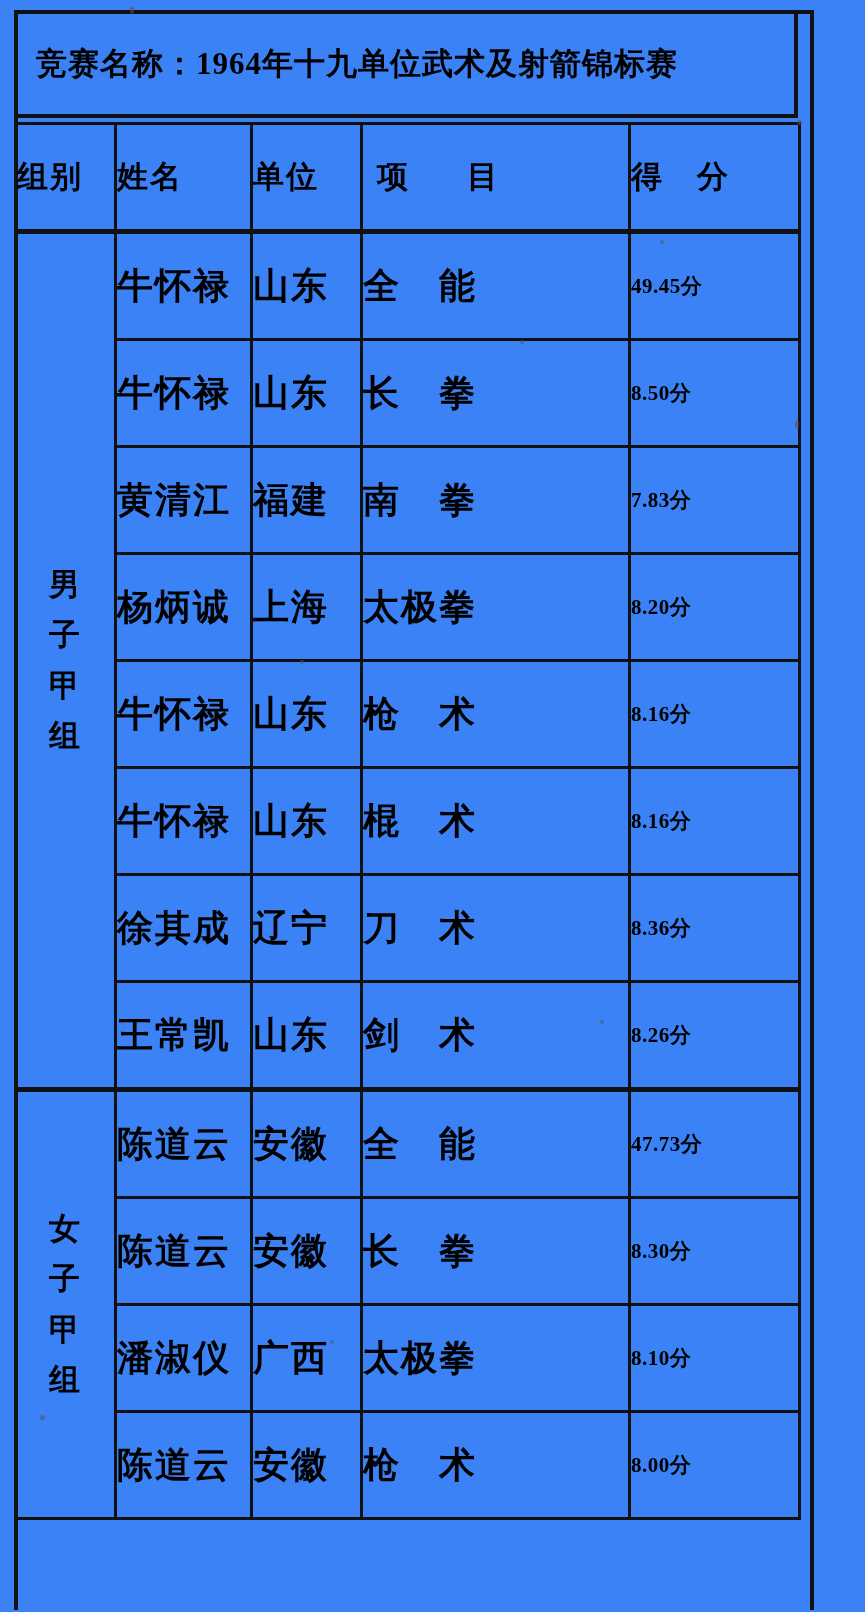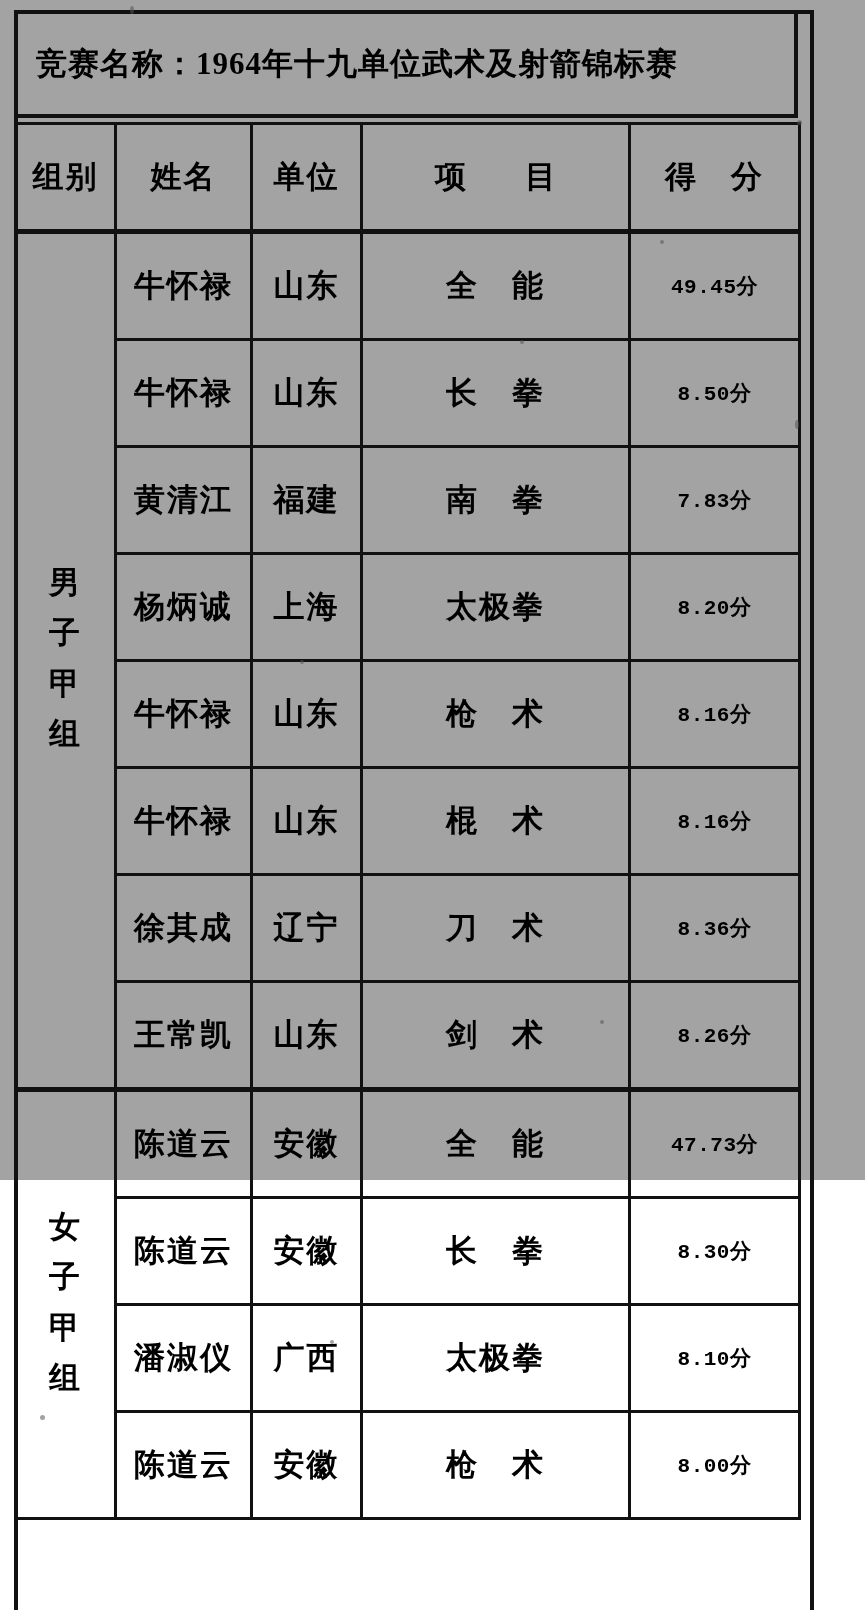--- a/index.html
+++ b/index.html
@@ -10,22 +10,22 @@
   body {
     width: 865px;
     height: 1620px;
     font-family: "Liberation Serif", "DejaVu Serif", serif;
     color: #000000;
     overflow: hidden;
   }
   .page {
     position: relative;
     width: 865px;
-    height: 1180px;
-    background: #a3a3a3;
+    height: 1612px;
+    background: #3b82f6;
   }
 
   
   .doc-frame {
     position: absolute;
     left: 14px;
     top: 10px;
     width: 800px;
     height: 1600px;
     border-left: 4px solid #111;
@@ -59,43 +59,43 @@
   table.grid {
     position: absolute;
     left: 14px;
     top: 122px;
     width: 784px;
     border-collapse: collapse;
     table-layout: fixed;
   }
   table.grid td, table.grid th {
     border: 3px solid #111;
-    text-align: center;
+    text-align: left;
     vertical-align: middle;
     font-weight: bold;
-    font-family: Liberation Mono, monospace;
+    font-family: Liberation Serif, serif;
     padding: 0;
   }
   
   col.c-group { width: 100px; }
   col.c-name  { width: 136px; }
   col.c-unit  { width: 110px; }
   col.c-event { width: 268px; }
   col.c-score { width: 170px; }
 
   thead th {
     height: 104px;
     font-size: 31px;
     letter-spacing: 2px;
   }
   thead th.sp2 { letter-spacing: 14px; text-indent: 14px; }
 
   tbody td {
     height: 104px;
-    font-size: 31px;
+    font-size: 36px;
   }
   td.name { letter-spacing: 2px; }
   td.unit { letter-spacing: 2px; }
   td.event { letter-spacing: 2px; }
   td.score {
     font-size: 21px;
     letter-spacing: 0.5px;
   }
 
   

